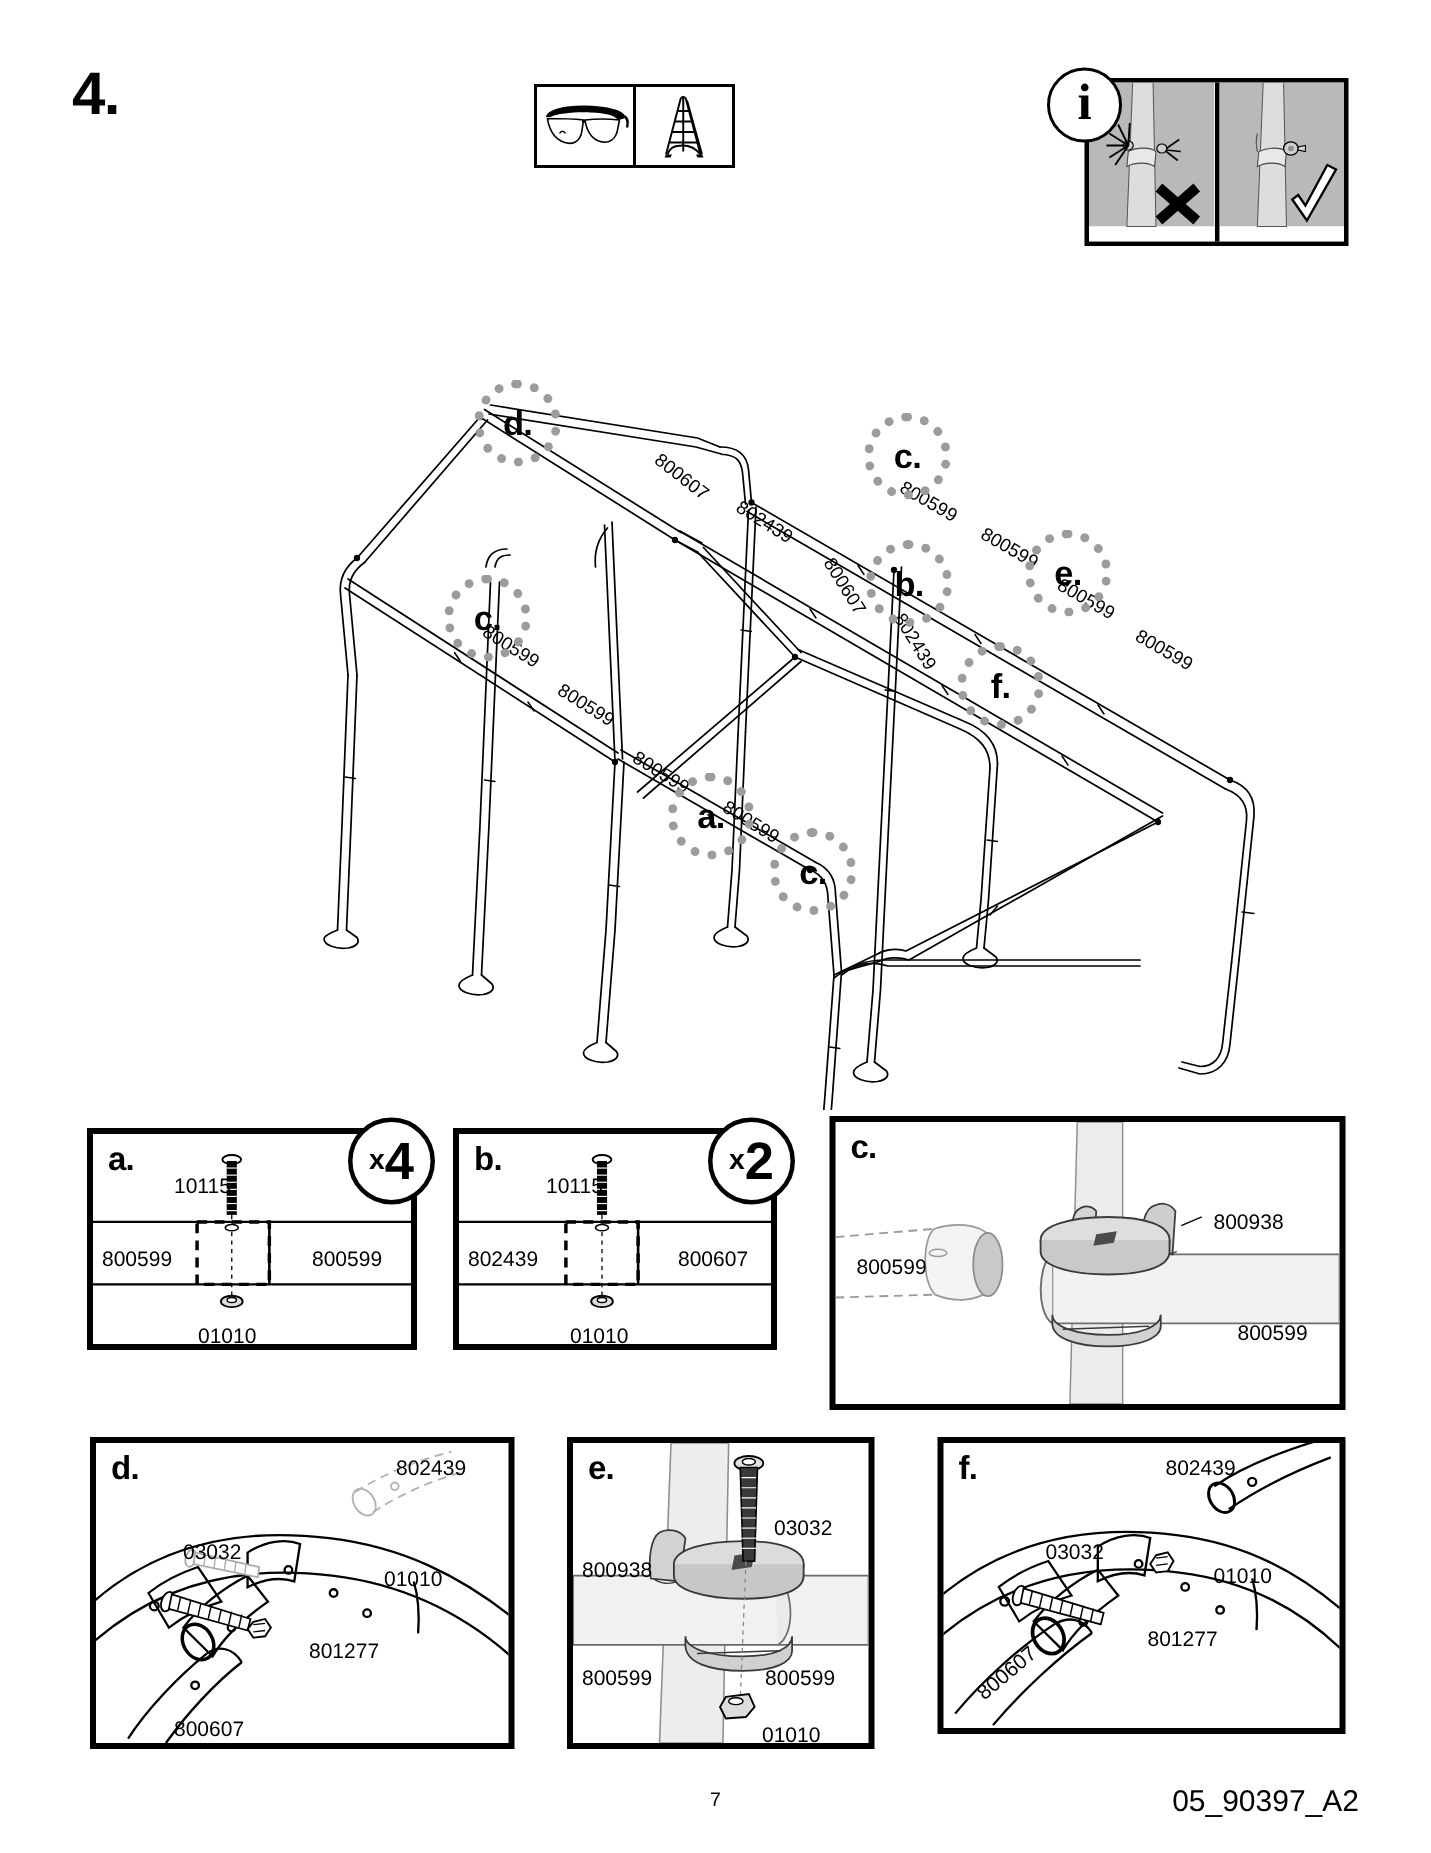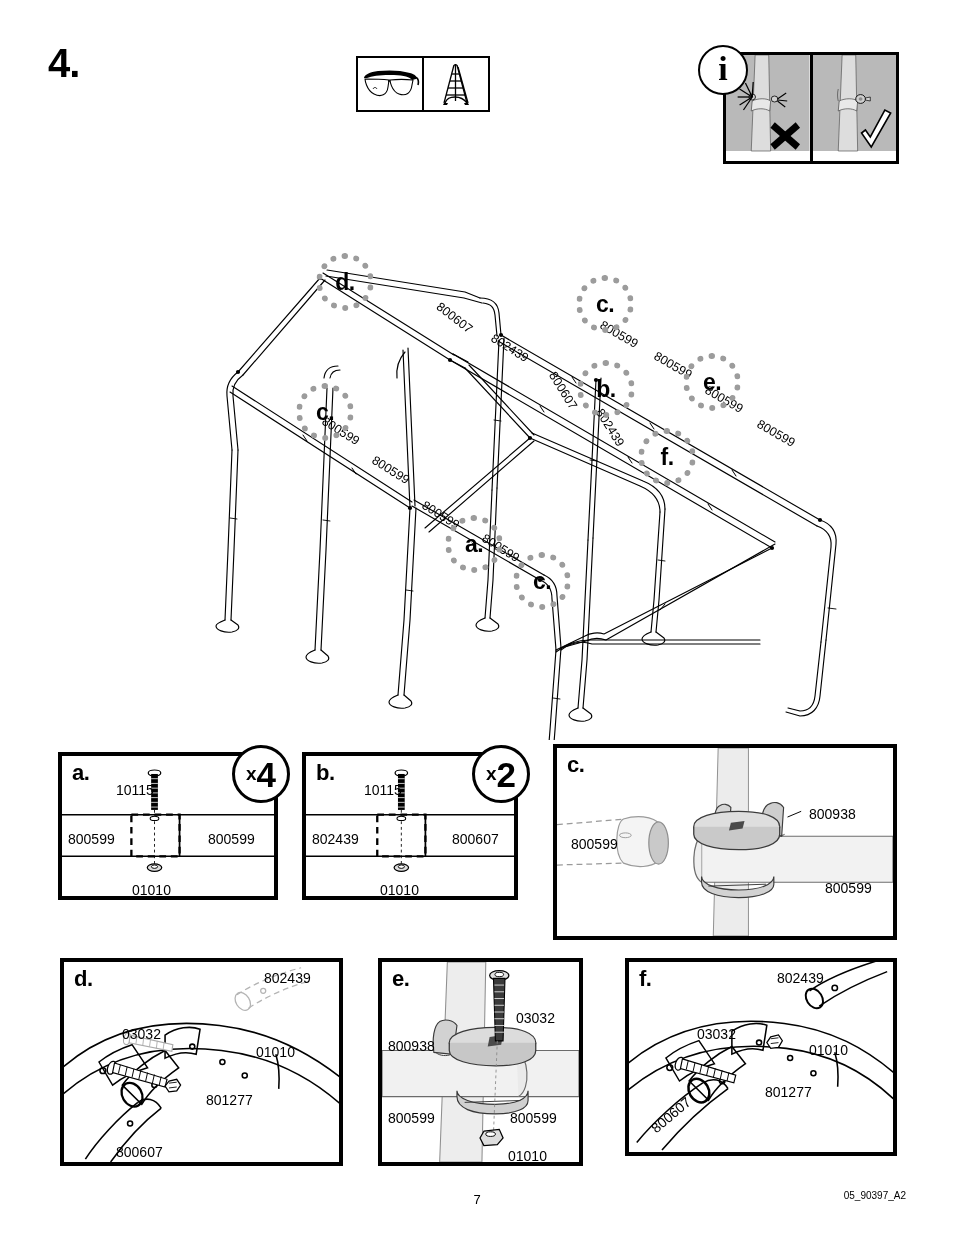--- a/index.html
+++ b/index.html
@@ -185,21 +185,21 @@
     left: 0;
     right: 0;
     top: 1192px;
     text-align: center;
     font-size: 13px;
   }
   #doc-id {
     position: absolute;
     right: 48px;
     top: 1190px;
-    font-size: 10px;
+    font-size: 20px;
   }
 </style>
 </head>
 <body>
 
 <div id="page">
 
   <div id="step-number">4.</div>
 
   <div id="safety-icons">

